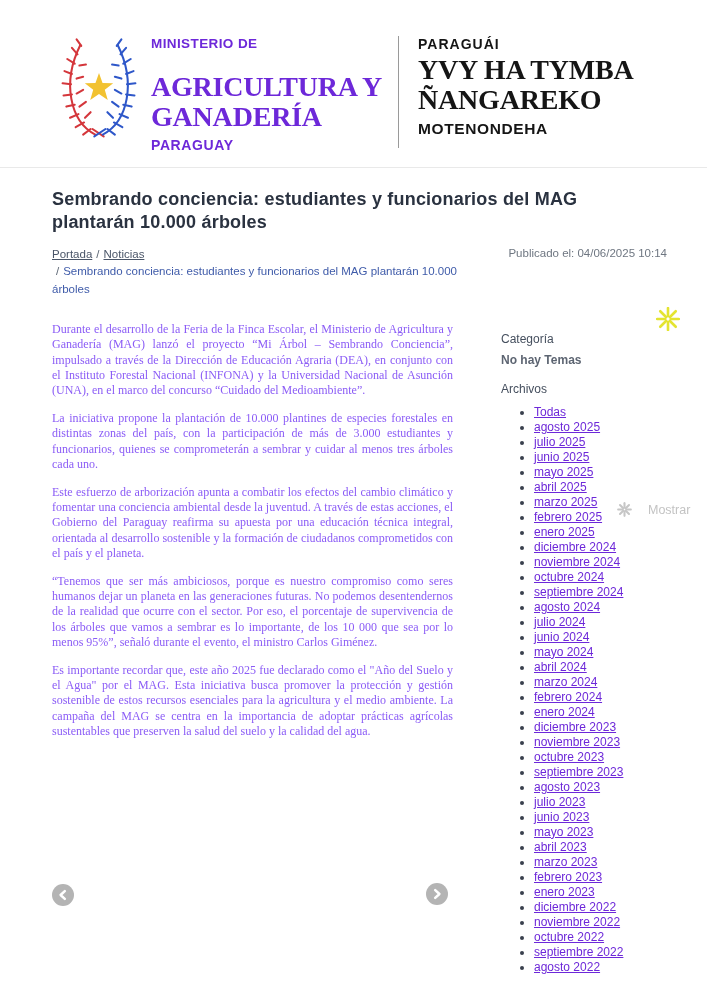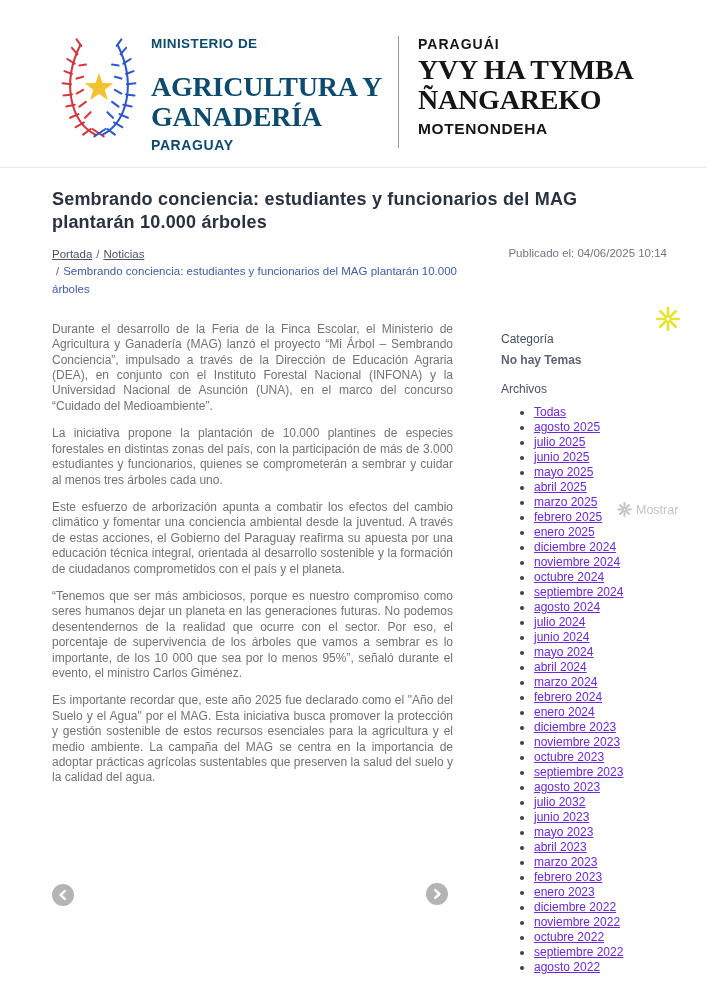--- a/index.html
+++ b/index.html
@@ -2,21 +2,21 @@
 <html><head>
 <meta charset="utf-8">
 <style>
   html,body{margin:0;padding:0;background:#fff;}
   .page{position:relative;width:707px;height:1000px;background:#fff;overflow:hidden;
         font-family:"Liberation Sans",sans-serif;color:#333;}
 
   
   .header{display:flex;align-items:flex-start;padding:28px 0 0 57px;height:134px;}
   .logo-mark{width:84px;height:118px;flex:0 0 auto;}
-  .logo-left-text{margin-left:10px;padding-top:8px;color:#0c4a6e;}
+  .logo-left-text{margin-left:10px;padding-top:8px;color:#6d28d9;}
   .ministry-label{font-size:13.5px;font-weight:bold;letter-spacing:.4px;}
   .ministry-name{font-family:"Liberation Serif",serif;font-size:28px;font-weight:bold;
                  line-height:1.08;letter-spacing:-.2px;margin-top:21px;}
   .country-label{font-size:14px;font-weight:bold;letter-spacing:.6px;margin-top:5px;}
   .header-divider{width:1px;height:112px;background:#9a9a9a;margin:8px 19px 0 16px;flex:0 0 auto;}
   .logo-right-text{padding-top:8px;color:#151515;}
   .guarani-label-top{font-size:14px;font-weight:bold;letter-spacing:1px;}
   .guarani-name{font-family:"Liberation Serif",serif;font-size:28px;font-weight:bold;
                 line-height:1.08;letter-spacing:-.2px;margin-top:3px;}
   .guarani-label-bottom{font-size:15.5px;font-weight:bold;letter-spacing:.6px;margin-top:5px;}
@@ -27,33 +27,33 @@
   .page-title{margin-top:26px;max-width:570px;font-size:18px;font-weight:bold;
               letter-spacing:.2px;line-height:1.28;color:#2a3240;}
   .meta-row{display:flex;justify-content:space-between;margin-top:7px;}
   .breadcrumb{width:424px;font-size:11.5px;line-height:1.5;color:#4a5568;}
   .crumb-link{color:#4a5568;text-decoration:underline;cursor:pointer;}
   .crumb-sep{color:#5a6472;margin:0 4px;text-decoration:none;}
   .crumb-current{color:#3f5ba9;}
   .published{font-size:11.5px;color:#6e7681;white-space:nowrap;padding-top:1px;}
 
   .columns{display:flex;margin-top:24px;}
-  .article{width:430px;text-align:justify;font-size:12px;line-height:15.4px;color:#737373;}
+  .article{width:430px;text-align:justify;font-size:12px;line-height:15.4px;color:#8b5cf6;font-family:Liberation Serif, serif;}
   .article p{margin:0 0 12px 0;}
   .sidebar{margin-left:48px;width:178px;padding-top:10px;}
   .side-heading{font-size:12px;color:#454f5e;font-weight:normal;margin:0;}
   .no-temas{font-size:12px;color:#5d6572;margin-top:7px;font-weight:bold;}
   .archivos-heading{margin-top:15px;}
   ul.archives{margin:9px 0 0 0;padding-left:33px;list-style:disc;}
   ul.archives li{font-size:12px;line-height:15px;color:#39404d;}
   ul.archives a{color:#6d28d9;text-decoration:underline;cursor:pointer;}
 
   
   .asterisk-btn{position:absolute;left:656px;top:307px;width:24px;height:24px;cursor:pointer;}
-  .mostrar-badge{position:absolute;left:615px;top:501px;display:flex;align-items:center;gap:4px;
+  .mostrar-badge{position:absolute;left:615px;top:501px;display:flex;align-items:center;gap:16px;
                  background:#fff;padding:1px 6px 1px 2px;color:#c3c3c3;font-size:12.5px;z-index:5;}
   .nav-arrow{position:absolute;width:22px;height:22px;border-radius:50%;background:#b4b4b4;
              display:flex;align-items:center;justify-content:center;cursor:pointer;}
   .nav-arrow.prev{left:52px;top:884px;}
   .nav-arrow.next{left:426px;top:883px;}
 </style>
 </head>
 <body>
 
 <div class="page">
@@ -175,21 +175,21 @@
             <li><a href="#">mayo 2024</a></li>
             <li><a href="#">abril 2024</a></li>
             <li><a href="#">marzo 2024</a></li>
             <li><a href="#">febrero 2024</a></li>
             <li><a href="#">enero 2024</a></li>
             <li><a href="#">diciembre 2023</a></li>
             <li><a href="#">noviembre 2023</a></li>
             <li><a href="#">octubre 2023</a></li>
             <li><a href="#">septiembre 2023</a></li>
             <li><a href="#">agosto 2023</a></li>
-            <li><a href="#">julio 2032</a></li>
+            <li><a href="#">julio 2023</a></li>
             <li><a href="#">junio 2023</a></li>
             <li><a href="#">mayo 2023</a></li>
             <li><a href="#">abril 2023</a></li>
             <li><a href="#">marzo 2023</a></li>
             <li><a href="#">febrero 2023</a></li>
             <li><a href="#">enero 2023</a></li>
             <li><a href="#">diciembre 2022</a></li>
             <li><a href="#">noviembre 2022</a></li>
             <li><a href="#">octubre 2022</a></li>
             <li><a href="#">septiembre 2022</a></li>

